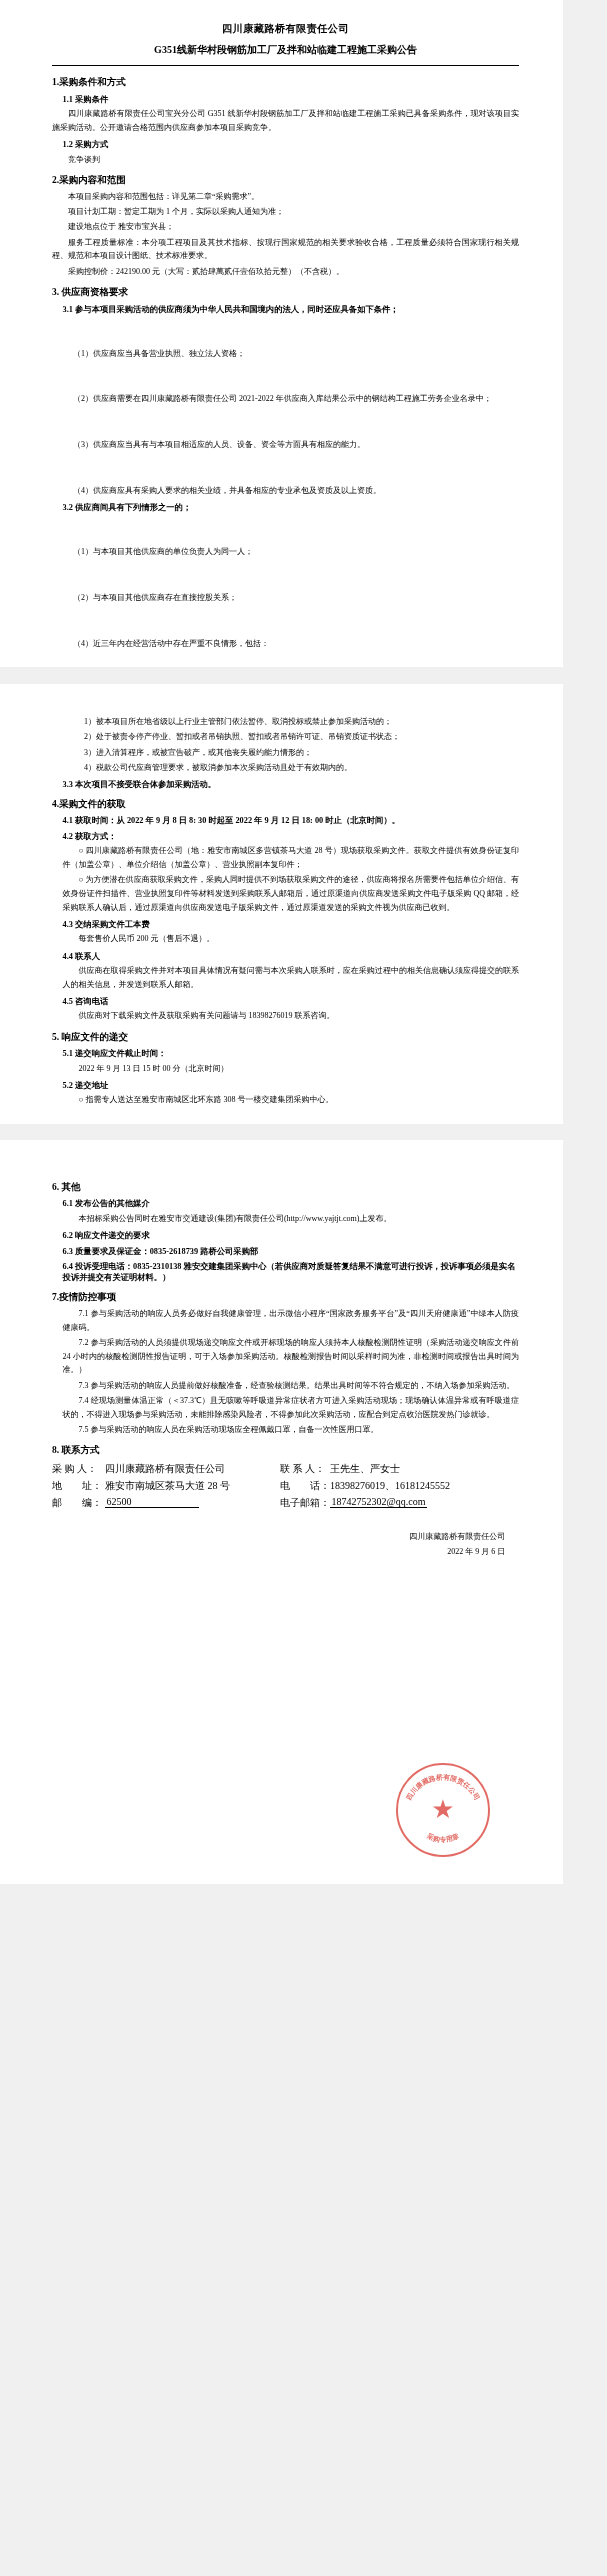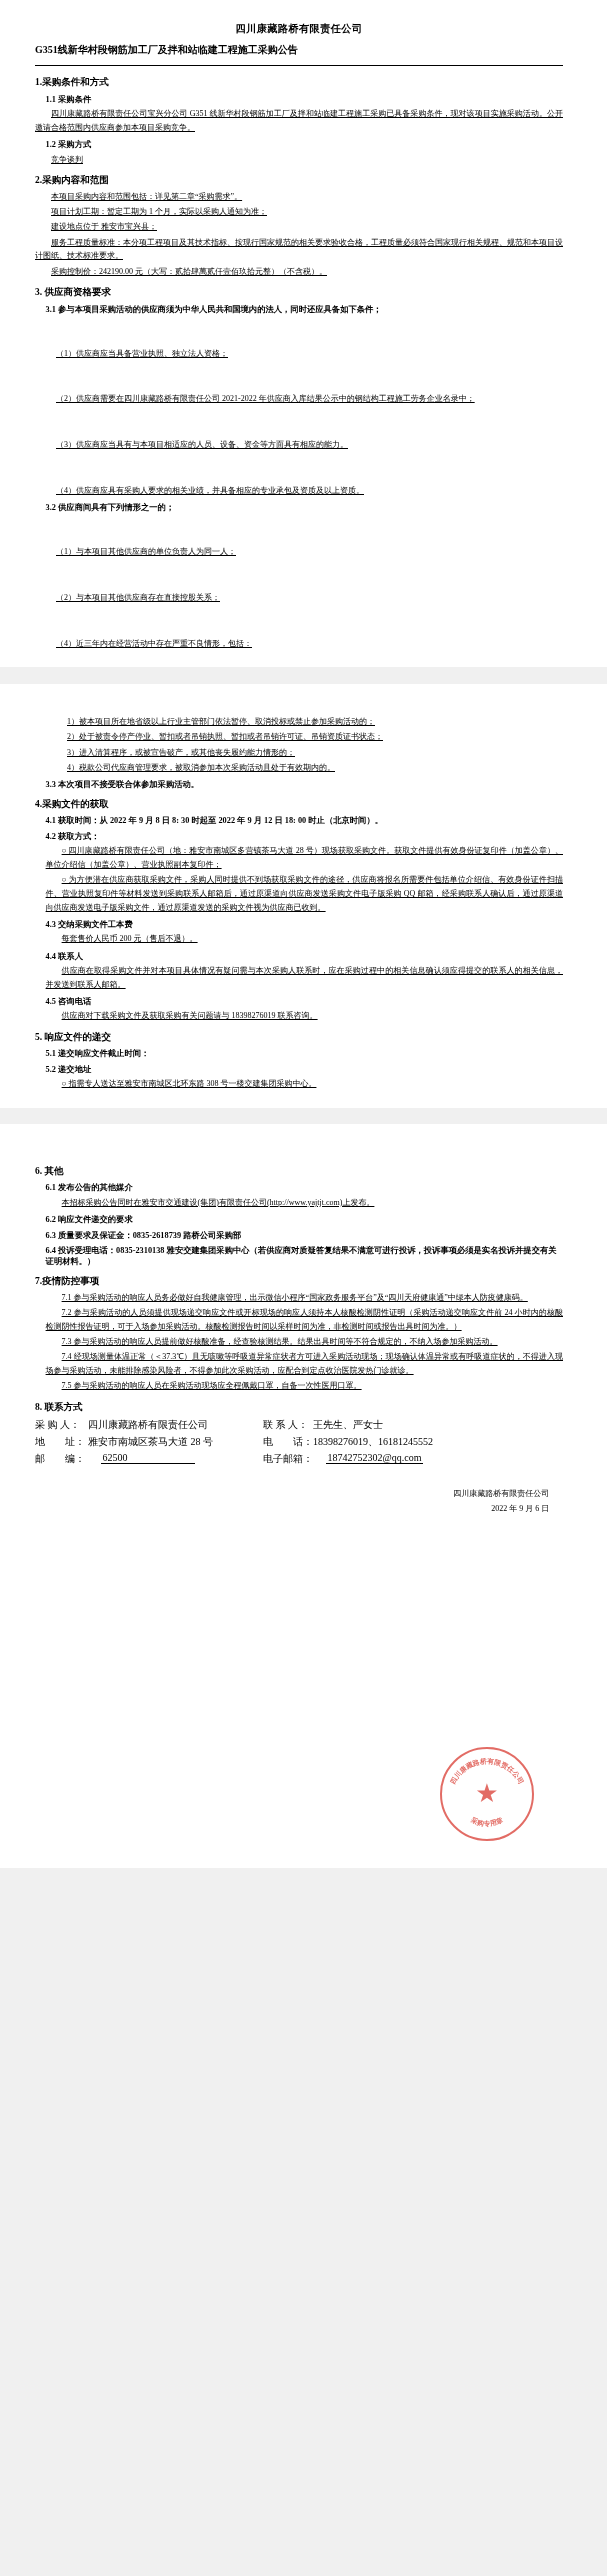--- a/index.html
+++ b/index.html
@@ -5,35 +5,36 @@
   html,body{margin:0;padding:0;background:#f0f0f0;}
   body{font-family:"Liberation Serif", serif;}
   .page{
     width:607px;
     margin:0 auto;
     background:#f0f0f0;
     position:relative;
   }
   .sheet{
     background:#ffffff;
-    width:607px;
+    width:563px;
     box-sizing:border-box;
-    padding:20px 44px 15px 35px;
+    padding:20px 44px 15px 52px;
     position:relative;
   }
   .gap{height:16.7px;background:#f0f0f0;}
   .doc-title{
     text-align:center;
     font-weight:bold;
     font-size:10.2px;
     letter-spacing:0.4px;
     margin:1.5px 0 7.6px 0;
     color:#000;
   }
   .doc-subtitle{
+    text-align:center;
     font-weight:bold;
     font-size:10px;
     margin:4.6px 0 10.6px 0;
     border-bottom:0.8px solid #000;
     padding-bottom:7.6px;
     color:#000;
   }
   h2.sec{
     font-size:9.5px;
     font-weight:bold;
@@ -47,21 +48,20 @@
     padding-left:10.6px;
     color:#000;
   }
   p.para{
     font-size:8px;
     line-height:1.72;
     margin:1.5px 0;
     text-align:justify;
     text-indent:2em;
     color:#000;
-    text-decoration:underline;
   }
   p.para.nind{text-indent:0;}
   p.para.i1{padding-left:10.6px;}
   p.para.i2{padding-left:21px;margin-top:32px;}
   p.para.i3{padding-left:32px;}
   .sig{
     margin-top:18px;
     text-align:right;
     font-size:8px;
     line-height:1.9;
@@ -93,21 +93,21 @@
     margin-top:1.5px;
   }
   .contact-table td{
     padding:1.5px 0;
     vertical-align:top;
     color:#000;
   }
   .lbl{width:53px;padding-left:10.6px;white-space:nowrap;}
   .val{width:175px;}
   .lbl2{width:47px;white-space:nowrap;}
-  .uline{border-bottom:0.8px solid #000;display:inline-block;min-width:91px;padding:0 1.5px;margin-left:13px;}
+  .uline{border-bottom:0.8px solid #000;display:inline-block;min-width:91px;padding:0 1.5px;}
 </style>
 </head>
 <body>
 
 <div class="page">
 
   <div class="sheet">
     <div class="doc-title">四川康藏路桥有限责任公司</div>
     <div class="doc-subtitle">G351线新华村段钢筋加工厂及拌和站临建工程施工采购公告</div>
 
@@ -152,20 +152,21 @@
     <p class="para i1">○ 为方便潜在供应商获取采购文件，采购人同时提供不到场获取采购文件的途径，供应商将报名所需要件包括单位介绍信、有效身份证件扫描件、营业执照复印件等材料发送到采购联系人邮箱后，通过原渠道向供应商发送采购文件电子版采购 QQ 邮箱，经采购联系人确认后，通过原渠道向供应商发送电子版采购文件，通过原渠道发送的采购文件视为供应商已收到。</p>
     <h3 class="sub">4.3 交纳采购文件工本费</h3>
     <p class="para i1">每套售价人民币 200 元（售后不退）。</p>
     <h3 class="sub">4.4 联系人</h3>
     <p class="para i1">供应商在取得采购文件并对本项目具体情况有疑问需与本次采购人联系时，应在采购过程中的相关信息确认须应得提交的联系人的相关信息，并发送到联系人邮箱。</p>
     <h3 class="sub">4.5 咨询电话</h3>
     <p class="para i1">供应商对下载采购文件及获取采购有关问题请与 18398276019 联系咨询。</p>
 
     <h2 class="sec">5. 响应文件的递交</h2>
     <h3 class="sub">5.1 递交响应文件截止时间：</h3>
+    <p class="para i1">2022 年 9 月 13 日 15 时 00 分（北京时间）</p>
     <h3 class="sub">5.2 递交地址</h3>
     <p class="para i1">○ 指需专人送达至雅安市南城区北环东路 308 号一楼交建集团采购中心。</p>
   </div>
 
   <div class="gap"></div>
 
   <div class="sheet" style="padding-top:33px;padding-bottom:30px;min-height:744px;">
     <h2 class="sec">6. 其他</h2>
     <h3 class="sub">6.1 发布公告的其他媒介</h3>
     <p class="para i1">本招标采购公告同时在雅安市交通建设(集团)有限责任公司(http://www.yajtjt.com)上发布。</p>

